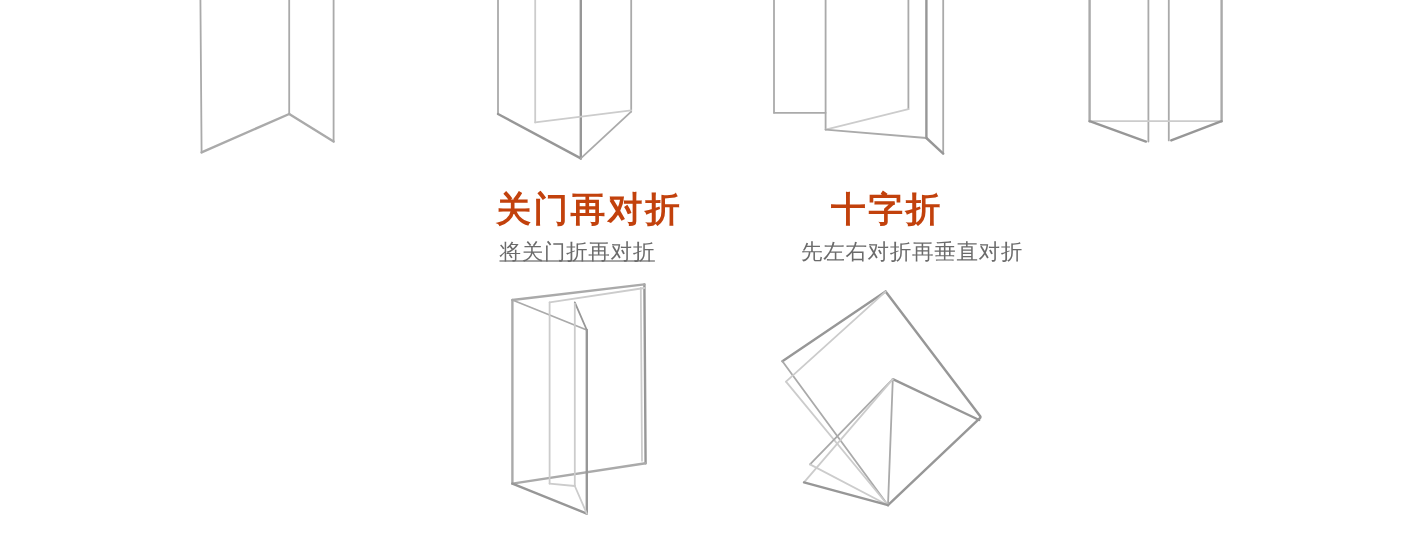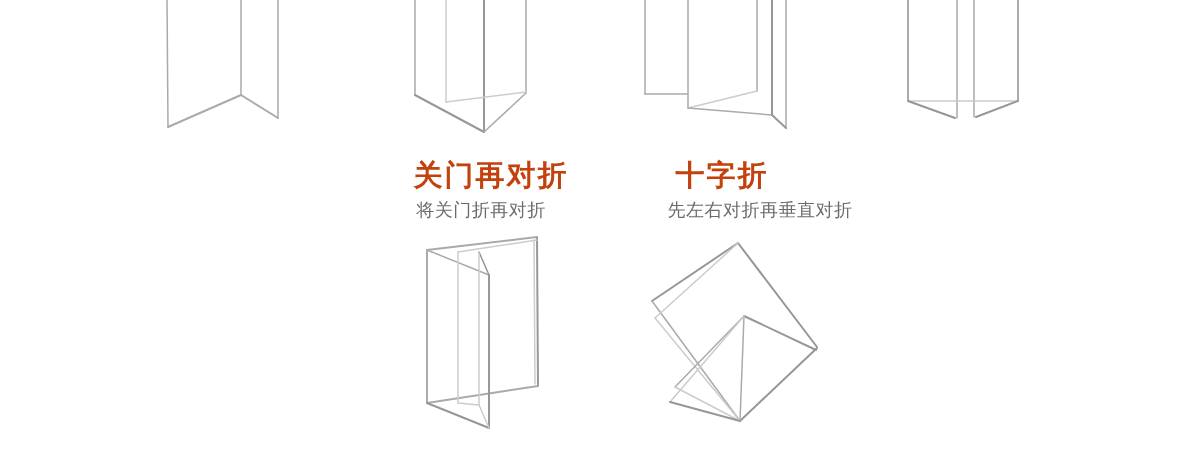--- a/index.html
+++ b/index.html
@@ -37,22 +37,22 @@
     position: absolute;
     width: 300px;
     text-align: center;
     font-size: 18px;
     line-height: 21px;
     letter-spacing: 0.5px;
     color: #6b6b6b;
     white-space: nowrap;
   }
   #title-1    { left: 341px; top: 159px; }
-  #subtitle-1 { left: 331px; top: 200px; }
-  #title-2    { left: 572px; top: 159px; }
+  #subtitle-1 { left: 331px; top: 200px; text-decoration: underline; }
+  #title-2    { left: 589px; top: 159px; }
   #subtitle-2 { left: 610px; top: 200px; }
 </style>
 </head>
 <body>
 
 <div id="canvas">
 
   <svg id="diagram-layer" viewBox="0 0 1190 450" xmlns="http://www.w3.org/2000/svg">
     <g>
         <line x1="167" y1="-2" x2="168" y2="127" stroke="#aaaaaa" stroke-width="1.5" stroke-linecap="round"></line>

